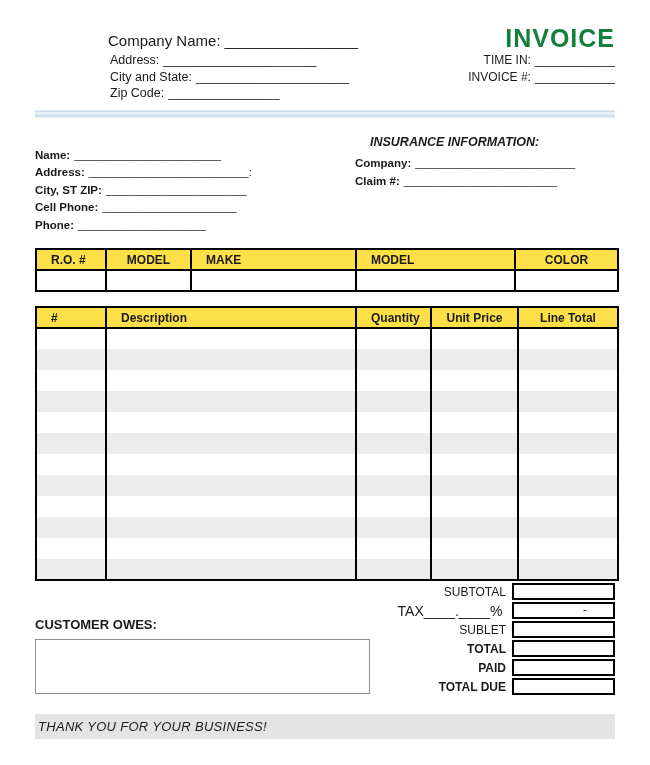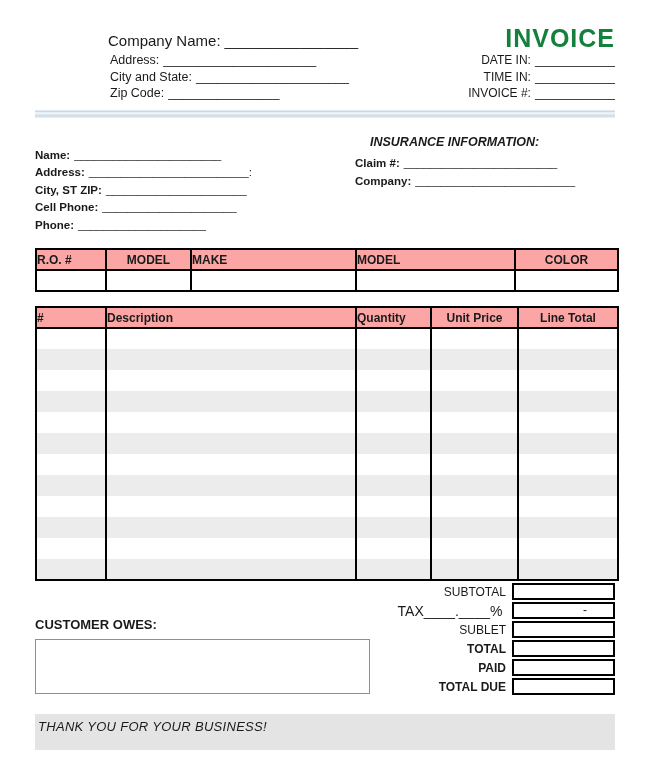--- a/index.html
+++ b/index.html
@@ -37,22 +37,22 @@
   .ins-left .lbl,.ins-right .lbl{font-weight:bold;}
   .ins-right{flex:1;font-size:11.5px;line-height:17.5px;white-space:nowrap;}
   .ins-title{font-weight:bold;font-size:12.5px;margin-left:15px;margin-bottom:4px;font-style:italic;}
 
   
   table{border-collapse:collapse;table-layout:fixed;width:582px;}
   .vehicle-table{margin-top:14px;}
   .items-table{margin-top:14px;}
   table,th,td{border:2px solid #000;}
   th{
-    background:#fca5a5;font-size:12px;font-weight:bold;
-    height:17px;padding:1px 0;text-align:left;vertical-align:middle;
+    background:#fde047;font-size:12px;font-weight:bold;
+    height:17px;padding:1px 14px;text-align:left;vertical-align:middle;
   }
   th.center{text-align:center;}
   .vehicle-table td{height:19px;padding:0 4px;}
   .items-table tbody td{
     height:21px;padding:0 4px;box-sizing:border-box;
     border-top:none;border-bottom:none;
   }
   .items-table tbody tr.stripe td{background:#ececec;}
 
   
@@ -65,21 +65,21 @@
   .t-box{
     width:103px;height:17px;box-sizing:border-box;border:2px solid #000;
     font-size:12px;line-height:13px;text-align:right;padding-right:26px;background:#fff;
   }
   .customer-owes{position:absolute;left:0;top:36px;}
   .co-label{font-size:13px;font-weight:bold;}
   .co-box{margin-top:7px;width:333px;height:53px;border:1px solid #8f8f8f;background:#fff;}
 
   
   .footer-bar{
-    height:36px;background:#e4e4e4;font-style:italic;font-size:13px;
+    height:25px;background:#e4e4e4;font-style:italic;font-size:13px;
     line-height:25px;padding-left:3px;letter-spacing:0.3px;white-space:nowrap;
   }
 </style>
 </head>
 <body>
 
 <div class="content">
 
   <div class="invoice-title">INVOICE</div>
 
@@ -94,23 +94,20 @@
       </div>
       <div class="field">
         <span class="lbl">City and State:</span><span class="line">______________________</span>
       </div>
       <div class="field">
         <span class="lbl">Zip Code:</span><span class="line">________________</span>
       </div>
     </div>
     <div class="hc-right">
       <div class="field">
-        <span class="lbl">DATE IN:</span><span class="line">____________</span>
-      </div>
-      <div class="field">
         <span class="lbl">TIME IN:</span><span class="line">____________</span>
       </div>
       <div class="field">
         <span class="lbl">INVOICE #:</span><span class="line">____________</span>
       </div>
     </div>
   </div>
 
   <div class="divider"></div>
 
@@ -128,24 +125,24 @@
       <div class="field">
         <span class="lbl">Cell Phone:</span><span class="line">_____________________</span>
       </div>
       <div class="field">
         <span class="lbl">Phone:</span><span class="line">____________________</span>
       </div>
     </div>
     <div class="ins-right">
       <div class="ins-title">INSURANCE INFORMATION:</div>
       <div class="field">
+        <span class="lbl">Company:</span><span class="line">_________________________</span>
+      </div>
+      <div class="field">
         <span class="lbl">Claim #:</span><span class="line">________________________</span>
-      </div>
-      <div class="field">
-        <span class="lbl">Company:</span><span class="line">_________________________</span>
       </div>
     </div>
   </div>
 
   <table class="vehicle-table">
     <colgroup>
       <col style="width:70px">
         <col style="width:85px">
         <col style="width:165px">
         <col style="width:159px">

